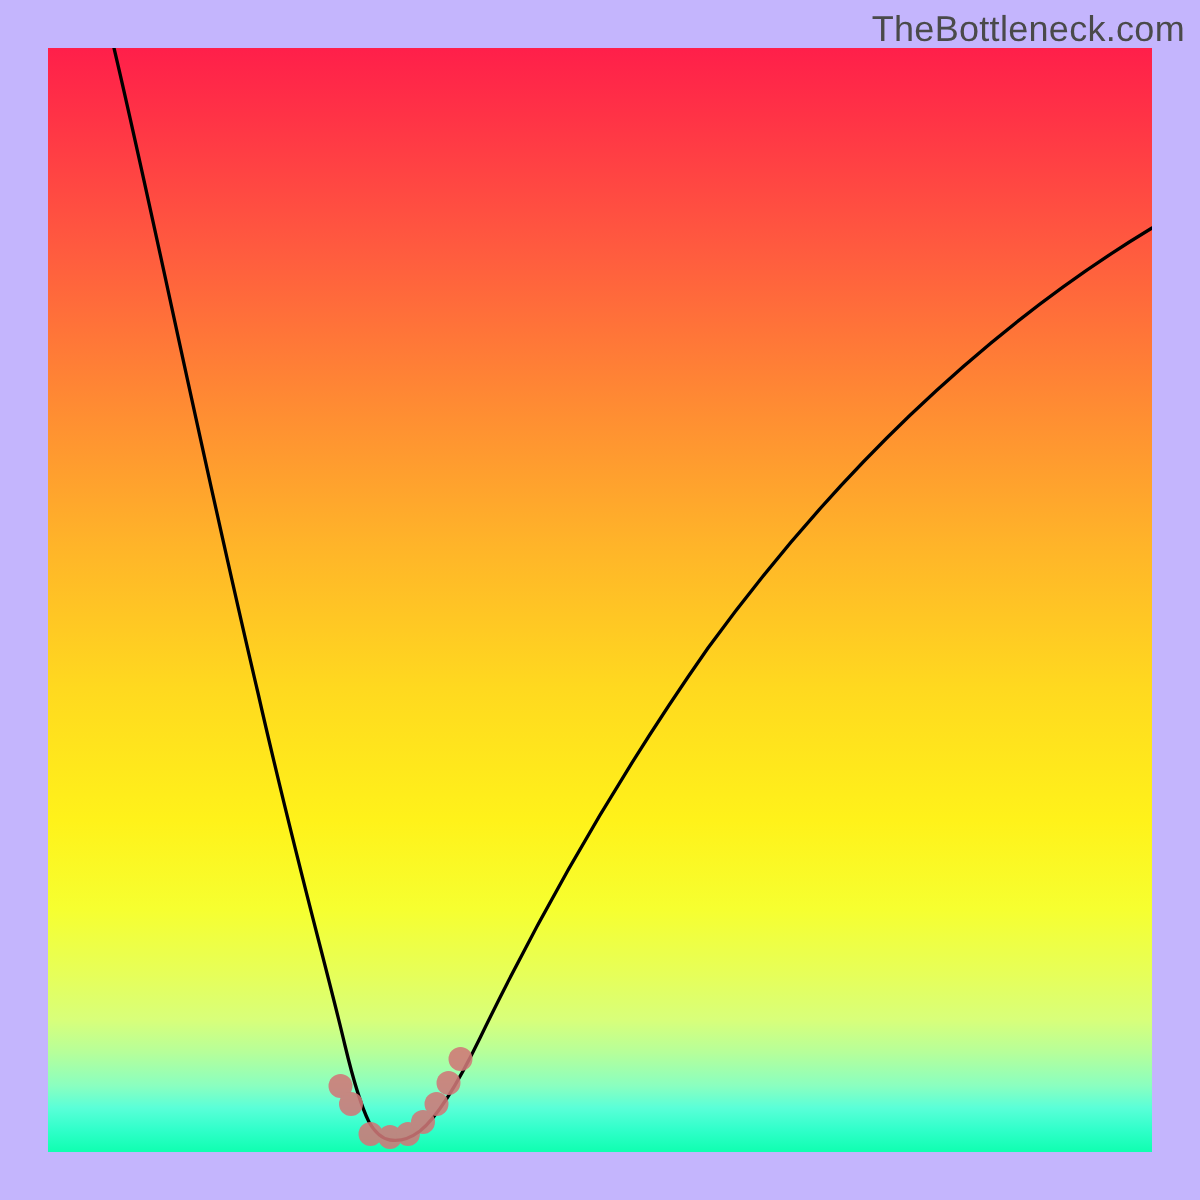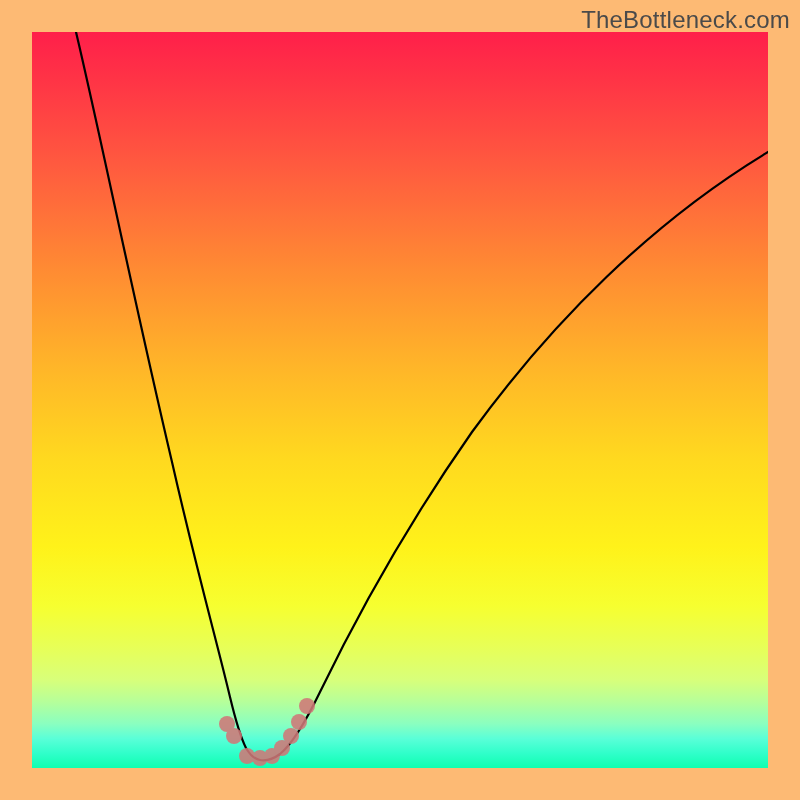--- a/index.html
+++ b/index.html
@@ -10,21 +10,21 @@
     background: #000;
     overflow: hidden;
     font-family: Arial, Helvetica, sans-serif;
   }
   .frame {
     position: absolute;
     top: 0;
     left: 0;
     width: 800px;
     height: 800px;
-    background: #fdba74;
+    background: #c4b5fd;
   }
   .plot-area {
     position: absolute;
     top: 32px;
     left: 32px;
     width: 736px;
     height: 736px;
     background: linear-gradient(to bottom,
       #ff1f4a 0%,
       #ff3246 6%,

